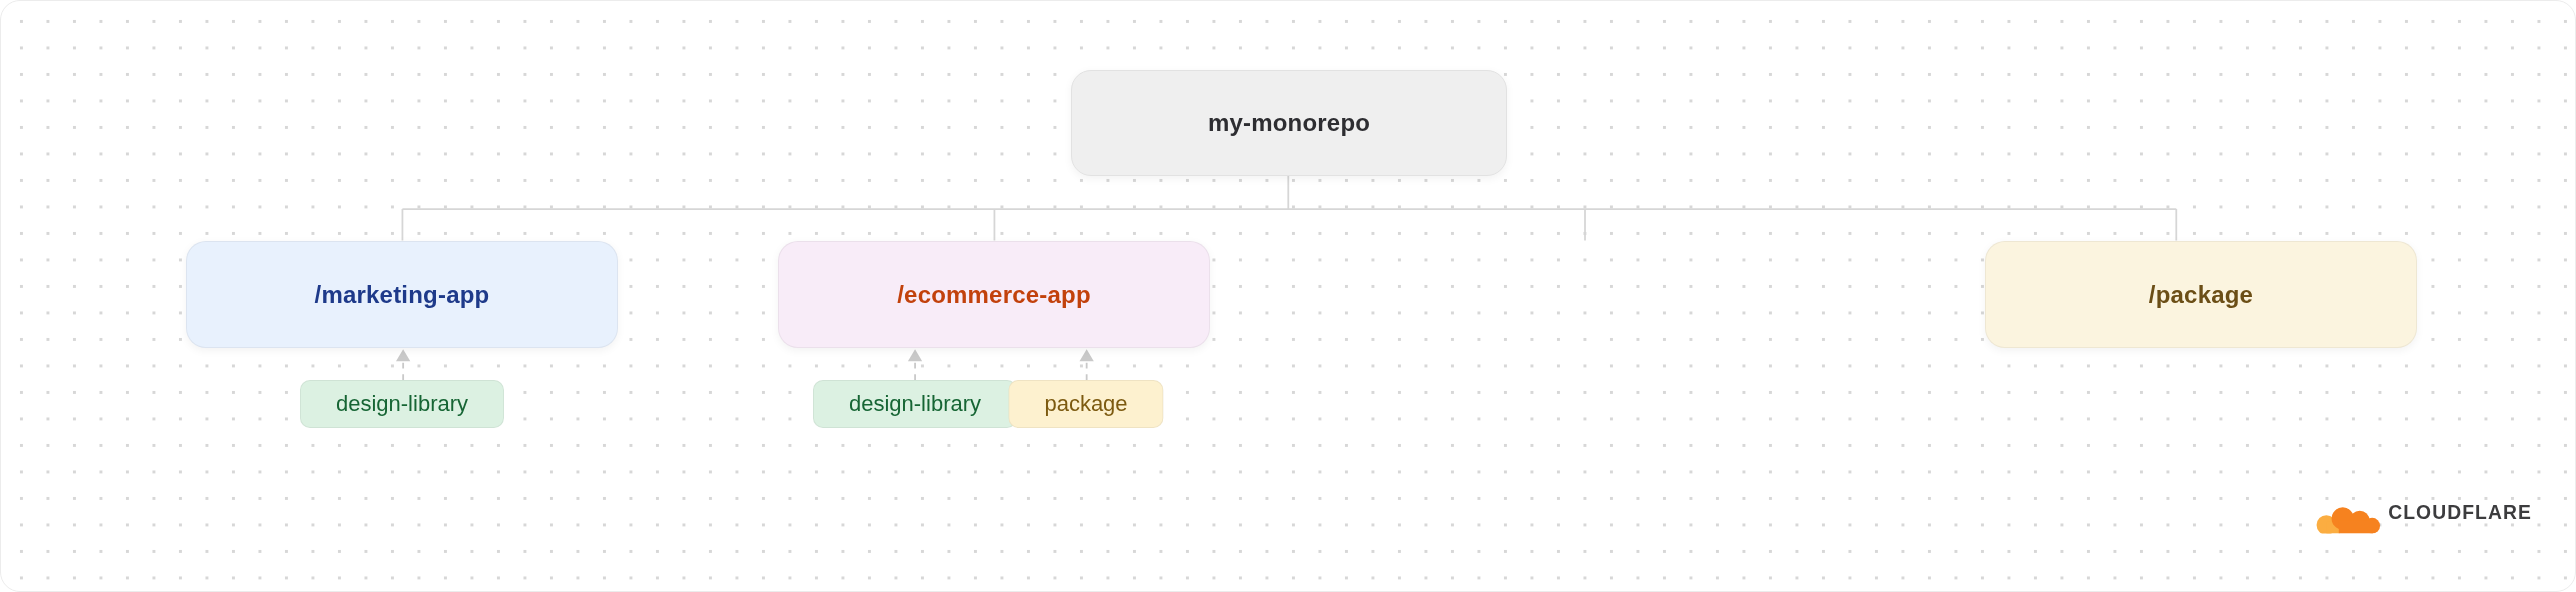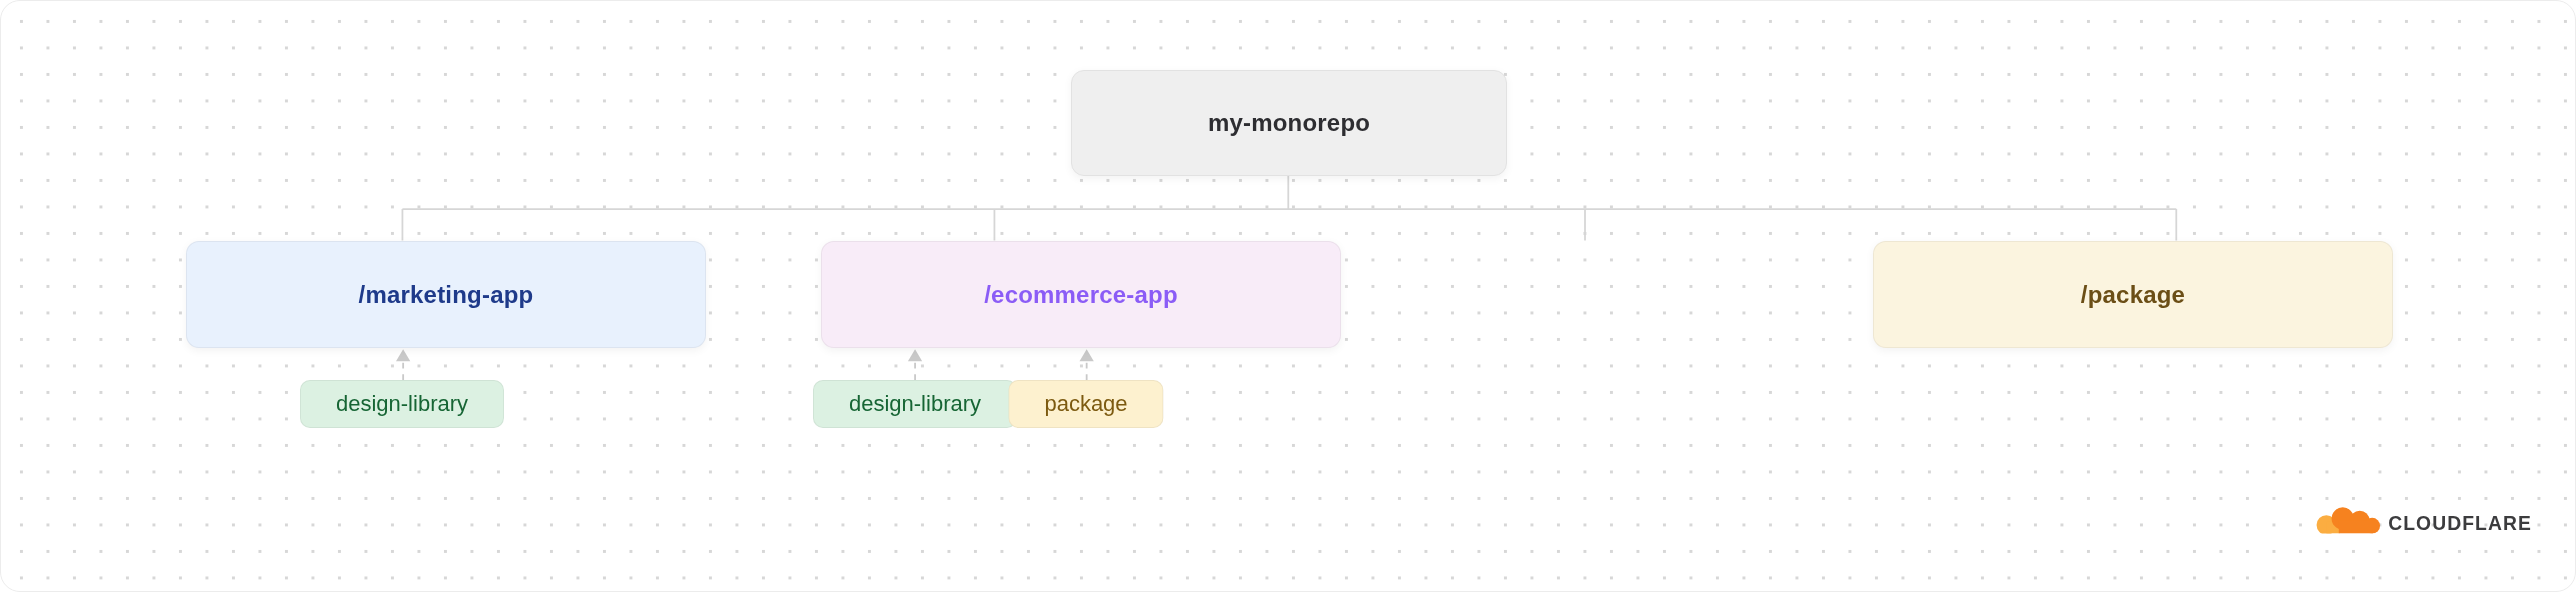--- a/index.html
+++ b/index.html
@@ -26,30 +26,30 @@
   }
 
   .node {
     position: absolute;
     display: flex;
     align-items: center;
     justify-content: center;
     font-weight: 700;
     font-size: 24px;
     letter-spacing: 0.2px;
-    border-radius: 13px;
+    border-radius: 20px;
     border: 1.4px solid rgba(0,0,0,0.05);
     box-shadow: 0 2.9px 8.6px rgba(0,0,0,0.05);
   }
   .node.root  { left: 1070px; top: 69px;  width: 436px; height: 106px; }
-  .node.child { top: 240px; height: 107px; width: 520px; }
+  .node.child { top: 240px; height: 107px; width: 432px; }
   .child.c0 { left: 185px;  }
   .child.c1 { left: 777px; }
   .child.c2 { left: 1368px; }
-  .child.c3 { left: 1872px; }
+  .child.c3 { left: 1984px; }
 
   .badge {
     position: absolute;
     top: 379px;
     transform: translateX(-50%);
     height: 48px;
     display: flex;
     align-items: center;
     padding: 0 35px;
     border-radius: 10px;
@@ -60,21 +60,21 @@
   }
   .badge.b-marketing-dl { left: 401px;  }
   .badge.b-ecom-dl      { left: 914px; }
   .badge.b-ecom-pkg     { left: 1085px; }
 
   .brand {
     position: absolute;
     right: 43px;
     bottom: 56px;
     display: flex;
-    align-items: flex-end;
+    align-items: flex-start;
     gap: 5.7px;
   }
   .brand svg { width: 72px; height: 33px; display: block; }
   .brand .wordmark {
     font-size: 19.3px;
     font-weight: 700;
     letter-spacing: 1.1px;
     color: #3c3c3e;
   }
 </style>
@@ -105,21 +105,21 @@
   </svg>
 
   <div class="node root" style="background: rgb(239, 239, 239); color: rgb(45, 45, 49); border-color: rgb(226, 226, 226);">
     <span>my-monorepo</span>
   </div>
 
   <div class="node child c0" style="background: rgb(232, 241, 253); color: rgb(30, 58, 138);">
     <span>/marketing-app</span>
   </div>
 
-  <div class="node child c1" style="background: rgb(248, 236, 248); color: #8b5cf6; margin-left: 43px;">
+  <div class="node child c1" style="background: rgb(248, 236, 248); color: #c2410c;">
     <span>/ecommerce-app</span>
   </div>
 
 
   <div class="node child c3" style="background: rgb(251, 244, 223); color: rgb(107, 78, 22);">
     <span>/package</span>
   </div>
 
   <div class="badge b-marketing-dl" style="background: rgb(220, 241, 226); color: rgb(22, 101, 52);">
     <span>design-library</span>

